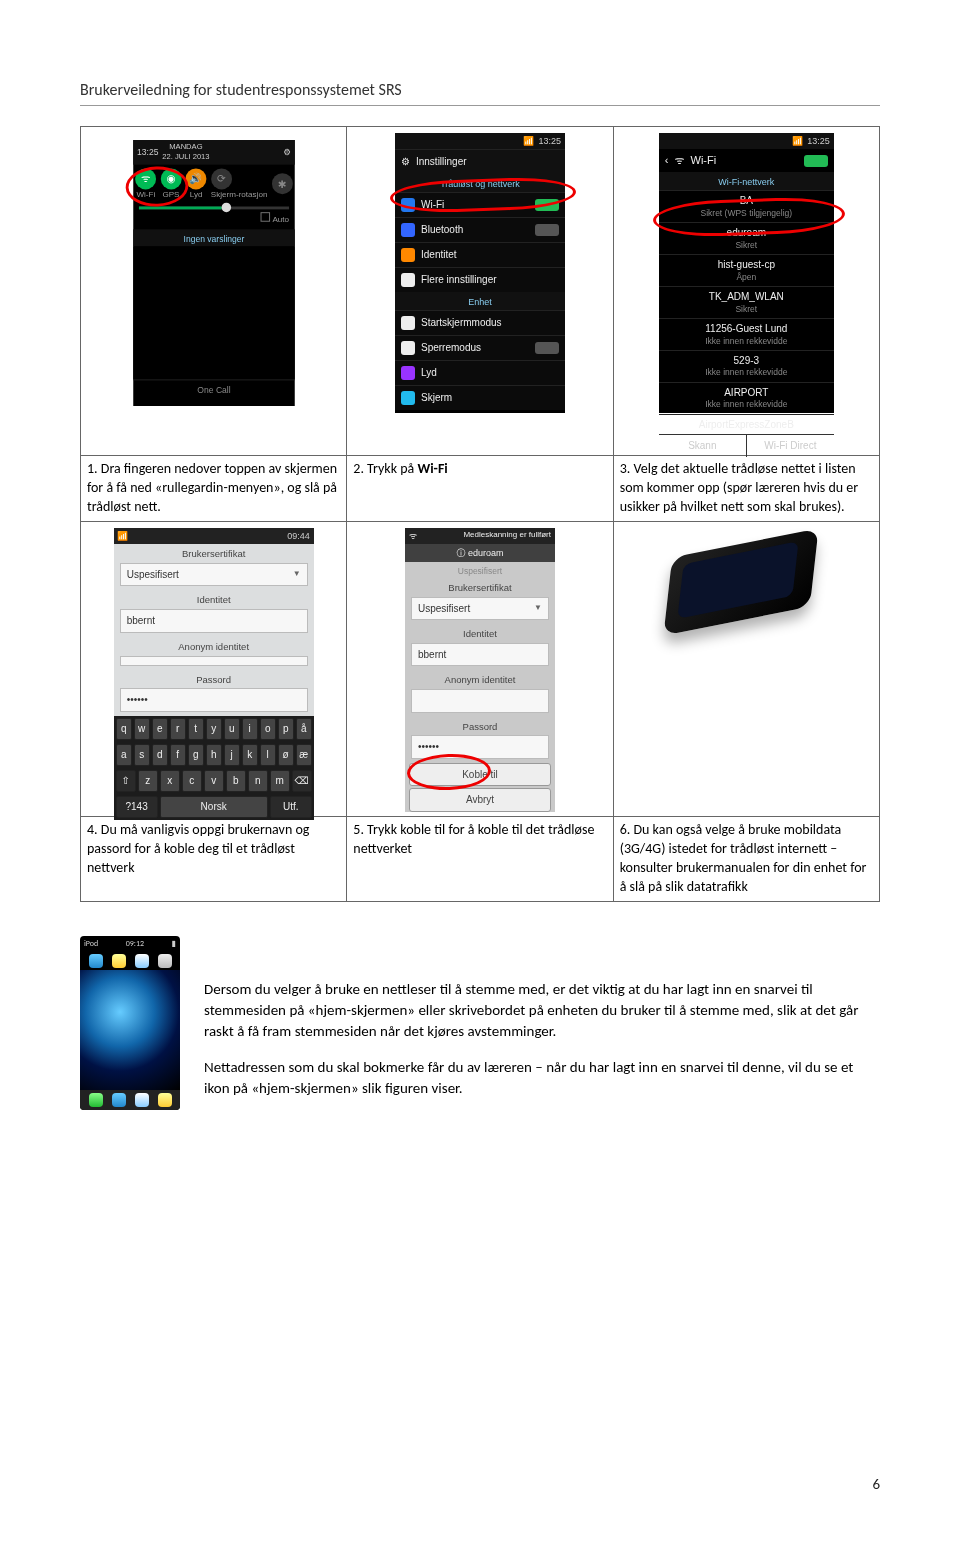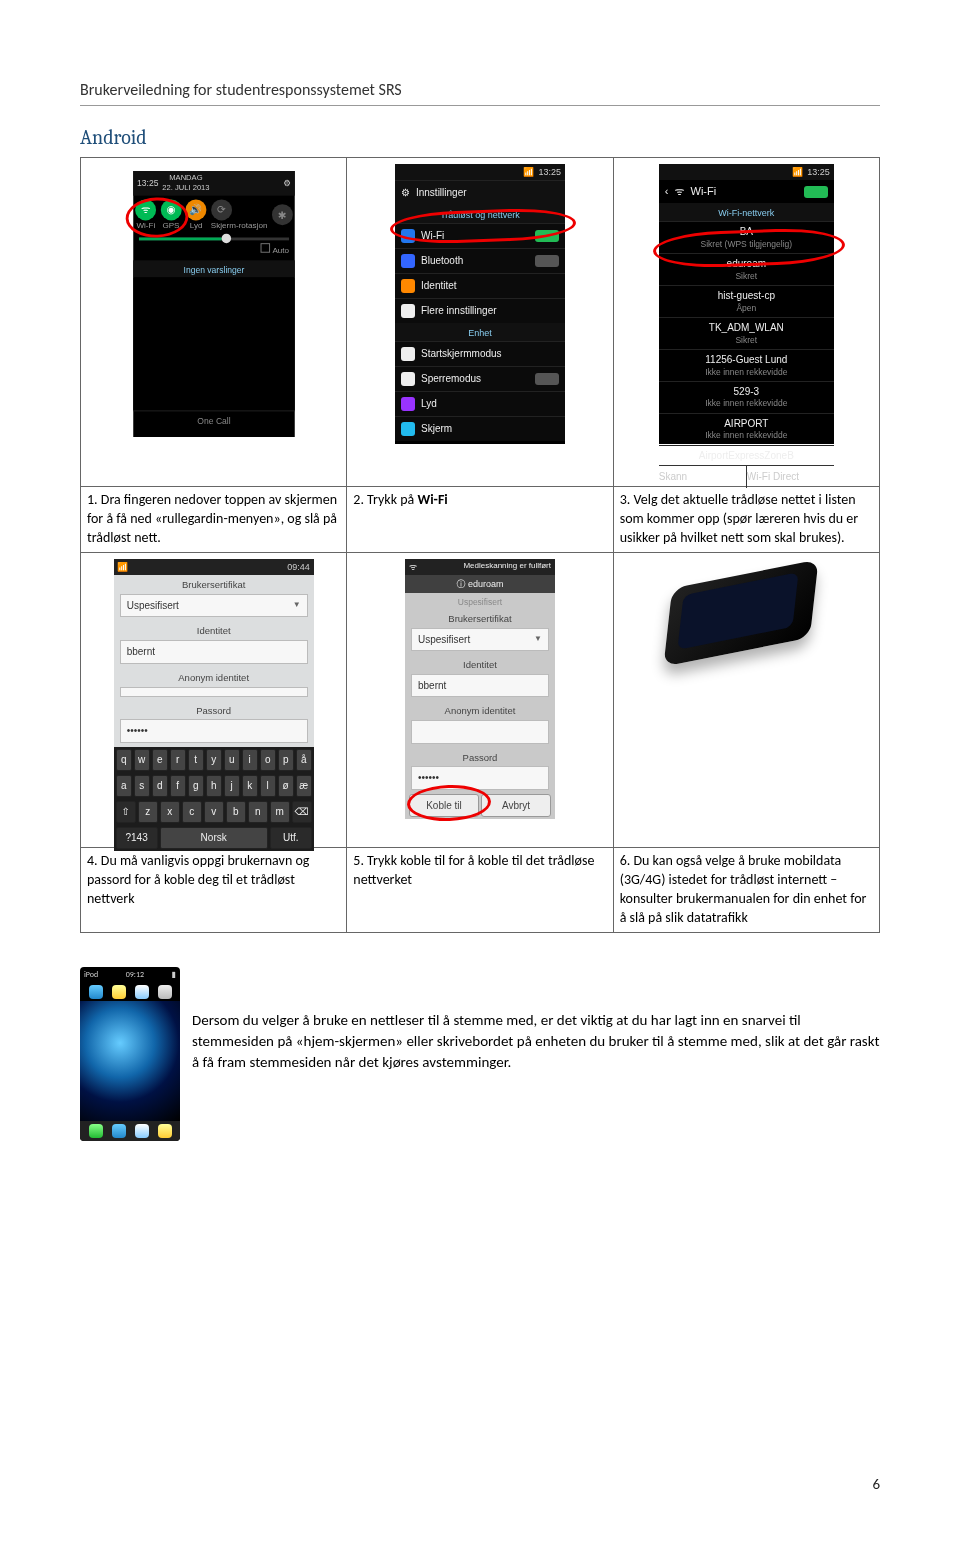--- a/index.html
+++ b/index.html
@@ -116,21 +116,21 @@
   .wifi-hdr { display:flex;align-items:center;gap:6px;
     padding:4px 6px;color:#eee;font-size:11px;}
   .wifi-row {
     padding:3px 6px; border-top:1px solid #222;
     color:#eee; font-size:10px; display:flex;flex-direction:column;
   }
   .wifi-row .sub{color:#888;font-size:8.5px;}
   .wifi-foot {
     display:flex; color:#ccc; font-size:10px;
   }
-  .wifi-foot div{flex:1;text-align:left;padding:4px 0;border-top:1px solid #333;}
+  .wifi-foot div{flex:1;text-align:center;padding:4px 0;border-top:1px solid #333;}
   .wifi-foot div:first-child{border-right:1px solid #333;}
   
   .phone-form { width:200px;background:#dcdedf;font-family:Arial;}
   .form-hdr{display:flex;justify-content:space-between;background:#222;color:#ccc;font-size:9px;padding:2px 4px;}
   .form-lbl{font-size:9.5px;color:#444;padding:4px 6px 0;}
   .form-field{
     margin:2px 6px 4px; background:#f7f7f7;border:1px solid #bbb;
     font-size:10px; padding:4px 6px; display:flex;justify-content:space-between;
     align-items:center; color:#333;
   }
@@ -141,21 +141,21 @@
     flex:1;height:20px;background:#444;border:1px solid #222;
     border-radius:2px;color:#eee;font-size:10px;
     display:flex;align-items:center;justify-content:center;
   }
   .key.dark{background:#2a2a2a;}
   .key.wide{flex:1.5;}
   
   .phone5{width:150px;background:#c9c9c9;font-family:Arial;}
   .phone5 .top{background:#222;color:#eee;font-size:9px;padding:2px 4px;display:flex;justify-content:space-between;}
   .info-band{font-size:9px;color:#eee;background:#404040;padding:3px 4px;}
-  .btn-row{display:flex;gap:2px;margin:0 4px 4px;}
+  .btn-row{display:flex;gap:2px;margin:0 4px 4px;flex-direction:column;}
   .p5btn{flex:1;background:#eee;border:1px solid #999;border-radius:3px;
     text-align:center;font-size:10px;padding:4px 0;color:#444;}
   
   .angled-phone{
     width:230px;height:170px;position:relative;margin:10px auto;
   }
   .angled-phone .body{
     position:absolute;left:40px;top:10px;width:140px;height:80px;
     background:linear-gradient(135deg,#222,#000);
     border-radius:14px;
@@ -179,34 +179,33 @@
   .ai-safari{background:linear-gradient(#fff,#8cf);}
   .ai-yt{background:linear-gradient(#eee,#bbb);}
   .ai-note{background:linear-gradient(#ff9,#fc3);}
   .earth{
     height:120px;
     background:radial-gradient(circle at 40% 35%, #6cf 0%, #16a 35%, #014 60%, #000 100%);
   }
   .bodytext{
     font-size:15px;line-height:1.4;color:#000;margin-top:47px;
   }
-  .section-row{display:flex;gap:12px;}
+  .section-row{display:flex;gap:24px;}
   .section-row .col-text{flex:1;}
   .pagenum{
     position:absolute;right:80px;bottom:50px;
     font-size:15px;color:#222;
   }
 </style>
 </head>
 <body>
 
 <div class="page">
   <div class="doc-header">Brukerveiledning for studentresponssystemet SRS</div>
 
-  <h2 class="section-title">Android</h2>
 
   <table class="grid">
 
     <tbody>
         <tr>
       <td class="imgcell">
         <div class="shot" style="transform:scale(.95);">
           <div class="phone-dark" style="height:280px;">
             <div class="statusbar">
               <span class="sb-left">
@@ -515,17 +514,18 @@
         <div class="dock">
           <div class="appicon ai-green"></div>
           <div class="appicon ai-blue"></div>
           <div class="appicon ai-safari"></div>
           <div class="appicon ai-note"></div>
         </div>
       </div>
     </div>
     <div class="col-text bodytext">
       <p style="margin-top:0;">Dersom du velger å bruke en nettleser til å stemme med, er det viktig at du har lagt inn en snarvei til stemmesiden på «hjem-skjermen» eller skrivebordet på enheten du bruker til å stemme med, slik at det går raskt å få fram stemmesiden når det kjøres avstemminger.</p>
+      <p>Nettadressen som du skal bokmerke får du av læreren – når du har lagt inn en snarvei til denne, vil du se et ikon på «hjem-skjermen» slik figuren viser.</p>
     </div>
   </div>
 
   <div class="pagenum">6</div>
 </div>
 
 </body></html>

